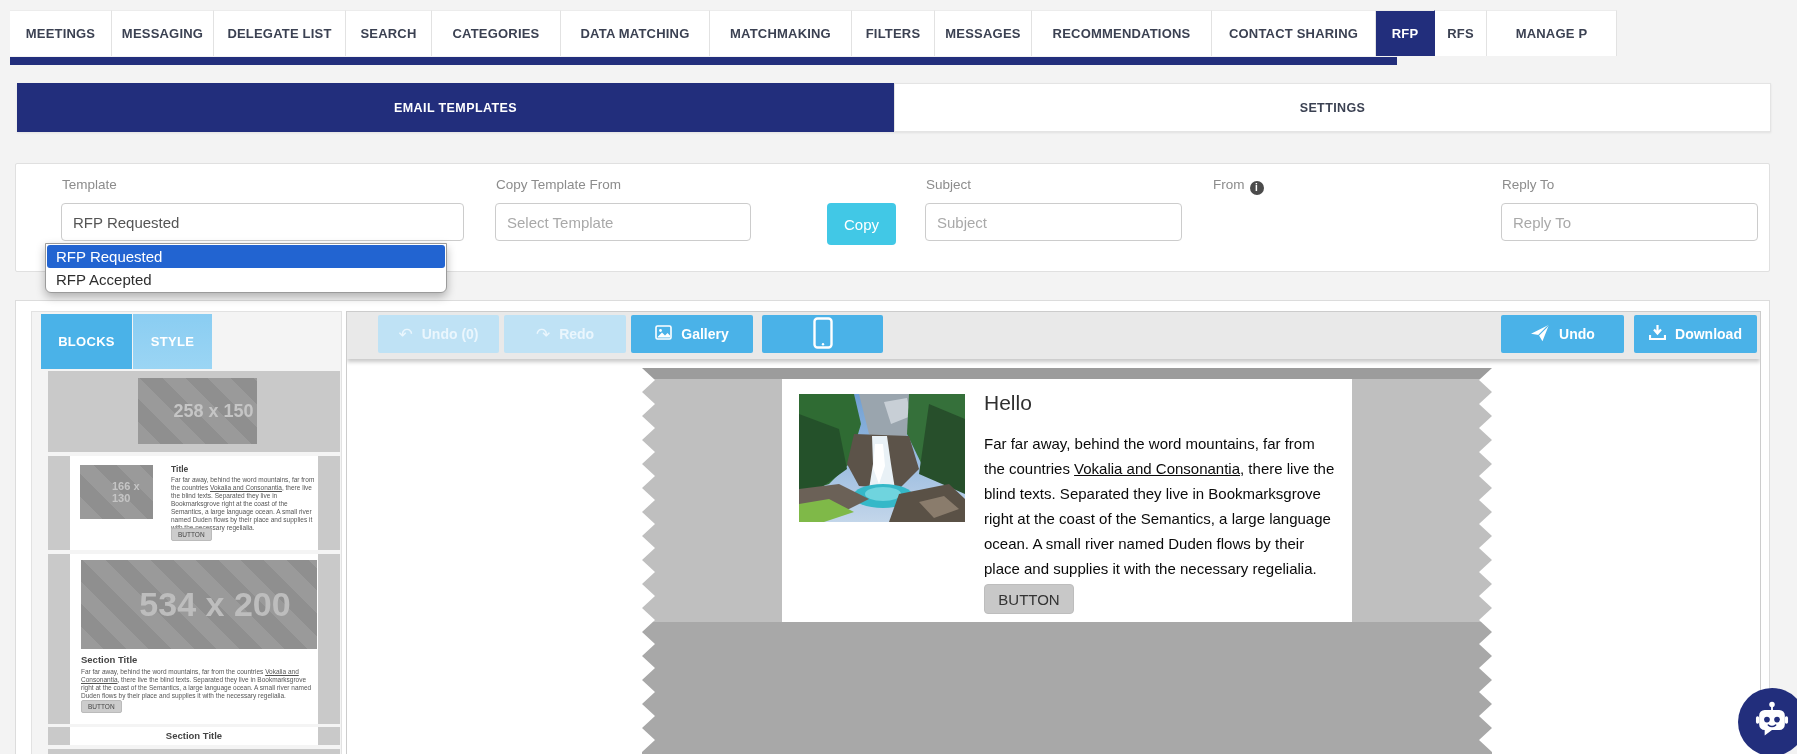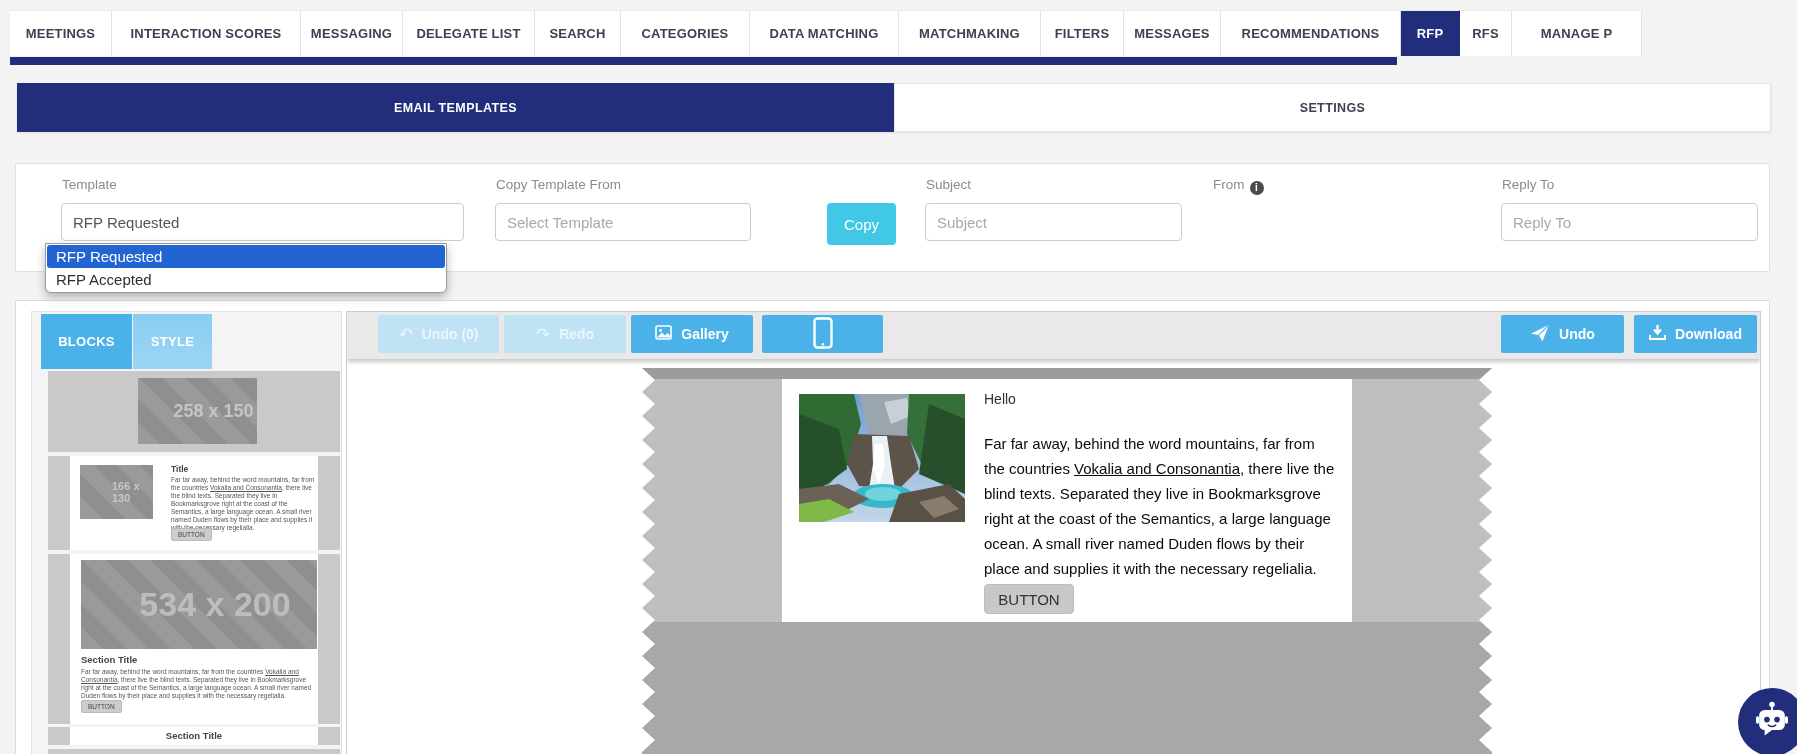--- a/index.html
+++ b/index.html
@@ -113,49 +113,49 @@
   .gray-zone { position:absolute; left:295px; top:9px; width:850px; height:388px; }
   .gz-top { position:absolute; left:0; top:0; width:100%; height:11px; background:#9c9c9c; }
   .gz-mid { position:absolute; left:0; top:11px; width:100%; height:243px; background:#bfbfbf; }
   .gz-bottom { position:absolute; left:0; top:254px; width:100%; height:134px; background:#a8a8a8; }
   .zig { position:absolute; top:0; height:388px; width:13px; z-index:3; }
   .zig.left{left:0}.zig.right{right:0}
 
   
   .email-card { position:absolute; left:140px; top:11px; width:570px; height:243px; background:#fff; }
   .photo { position:absolute; left:17px; top:15px; width:166px; height:128px; }
-  .email-h1 { position:absolute; left:202px; top:12px; font-size:14px; color:#2f2f2f; }
+  .email-h1 { position:absolute; left:202px; top:12px; font-size:21px; color:#2f2f2f; }
   .email-body { position:absolute; left:202px; top:52px; width:353px; font-size:15px;
     line-height:25px; color:#0a0a0a; }
   .email-body a { color:#0a0a0a; text-decoration:underline; }
   .email-btn { position:absolute; left:202px; top:205px; width:90px; height:30px;
     background:#c8c8c8; border:1px solid #bdbdbd; border-radius:4px; color:#333;
     font-size:15px; font-family:"Liberation Sans",sans-serif; cursor:pointer; }
 
   
   .robot { position:absolute; left:1738px; top:688px; width:68px; height:68px; border-radius:50%;
     background:#222e7c; z-index:80; display:flex; align-items:center; justify-content:center; cursor:pointer; }
 </style>
 </head>
 <body>
 
 <div class="screen">
 
   <div class="topnav">
     <div class="tab t0">MEETINGS</div>
-    <div class="tab t1">INTERACTION SCORES</div>
     <div class="tab t2">MESSAGING</div>
     <div class="tab t3">DELEGATE LIST</div>
     <div class="tab t4">SEARCH</div>
     <div class="tab t5">CATEGORIES</div>
     <div class="tab t6">DATA MATCHING</div>
     <div class="tab t7">MATCHMAKING</div>
     <div class="tab t8">FILTERS</div>
     <div class="tab t9">MESSAGES</div>
     <div class="tab t10">RECOMMENDATIONS</div>
+    <div class="tab t11">CONTACT SHARING</div>
     <div class="tab t12 active">RFP</div>
     <div class="tab t13">RFS</div>
     <div class="tab t14">MANAGE P</div>
   </div>
   <div class="nav-underline"></div>
 
   <div class="subnav">
     <div class="stab active">EMAIL TEMPLATES</div>
     <div class="stab">SETTINGS</div>
   </div>

